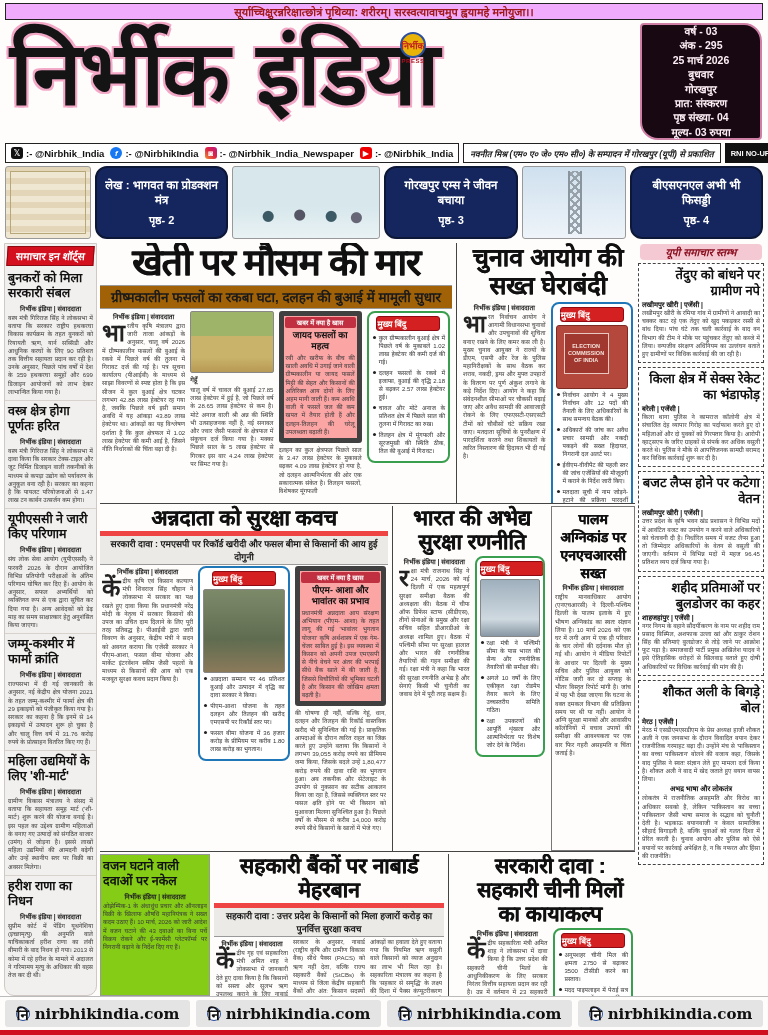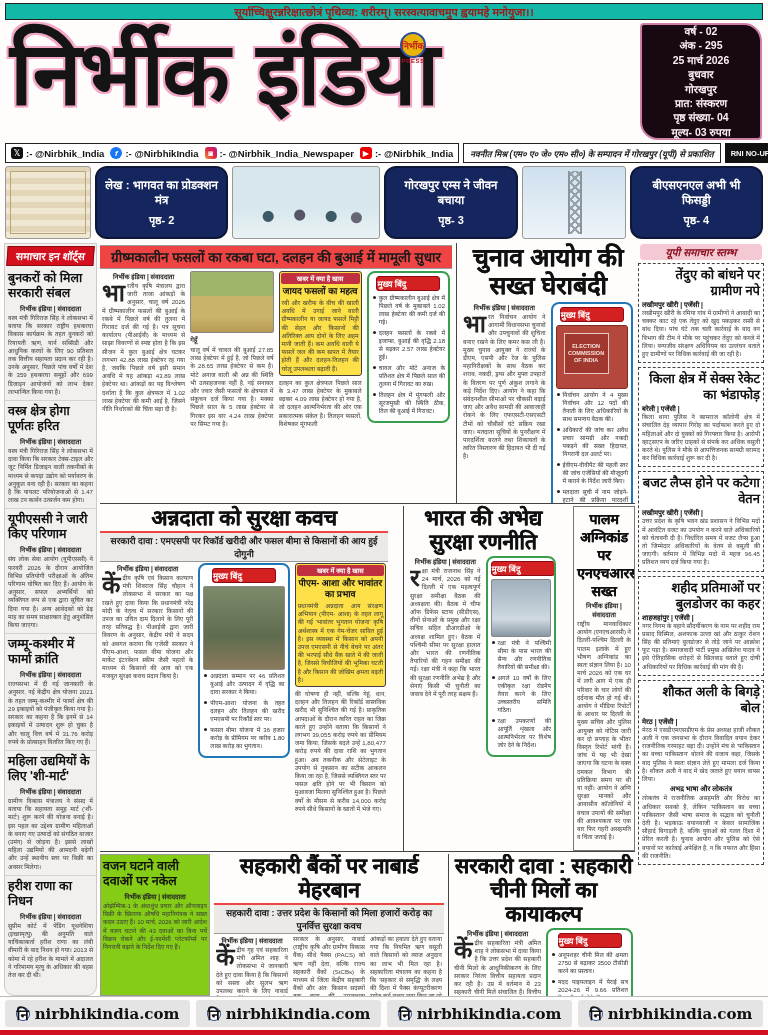--- a/index.html
+++ b/index.html
@@ -1,19 +1,19 @@
 <!DOCTYPE html>
 <html><head>
 <meta charset="utf-8">
 <style>
   *{box-sizing:border-box;margin:0;padding:0}
   body{background:#888;font-family:"Liberation Sans","DejaVu Sans",sans-serif}
   .page{width:768px;height:1035px;margin:0 auto;background:#fffdfb;position:relative;overflow:hidden;display:flex;flex-direction:column}
   
-  .shloka-bar{margin:3px 5px 0 5px;border:1.5px solid #222;background:#14b8a6;height:17px;display:flex;align-items:center;justify-content:center}
+  .shloka-bar{margin:3px 5px 0 5px;border:1.5px solid #222;background:#f0abfc;height:17px;display:flex;align-items:center;justify-content:center}
   .shloka-bar span{color:#a01818;font-weight:bold;font-size:11px;white-space:nowrap}
   .masthead{height:122px;position:relative;padding:2px 6px;display:flex}
   .mast-left{flex:1;position:relative}
   .paper-title{position:absolute;left:4px;top:6px;width:630px;font-size:88px;line-height:1.05;font-weight:900;color:#141414;letter-spacing:-2px;white-space:nowrap;
     text-shadow:2px 2px 0 #f2a8c6,-2px -2px 0 #f2a8c6,2px -2px 0 #f2a8c6,-2px 2px 0 #f2a8c6;font-family:"DejaVu Sans",sans-serif}
   .tagline{position:absolute;right:8px;top:2px;font-size:25px;font-weight:900;color:#111}
   .press-logo{position:absolute;left:390px;top:10px;width:34px;height:40px;text-align:center}
   .press-logo .ring{width:26px;height:26px;border-radius:50%;border:2px solid #2a4fa0;margin:0 auto;background:#eab308;color:#c02020;font-size:9px;font-weight:bold;display:flex;align-items:center;justify-content:center}
   .press-logo .plbl{font-size:6px;font-weight:bold;color:#b01020;letter-spacing:.5px}
   .info-box{width:122px;background:#170812;border:2.5px solid #cf7ea6;border-radius:4px 18px 4px 18px;color:#fdeef5;display:flex;flex-direction:column;justify-content:center;text-align:center;padding:3px 2px;margin-top:1px}
@@ -47,46 +47,46 @@
   .short-art{padding:1px 3px 4px 3px;border-bottom:1px solid #d8d2cc}
   .short-h{font-size:12.5px;font-weight:900;color:#111;text-align:left;line-height:15px;padding:2px 0}
   .byline{font-size:6.5px;font-weight:bold;color:#222;text-align:center;margin:1px 0}
   .body-txt{font-size:6.1px;line-height:8.2px;color:#3a3a3a;text-align:justify}
   .up-art{border:1.5px dashed #444;padding:2px 3px 4px 3px;margin-bottom:4px;background:#fff}
   .up-h{font-size:13px;font-weight:900;color:#111;text-align:right;line-height:16px;padding:1px 0}
   .up-by{font-size:6.8px;font-weight:900;color:#111;text-align:left}
   .sub-head{font-size:7px;font-weight:900;text-align:center;color:#111;margin:1px 0}
   
   .row1{height:260px;display:flex;gap:4px;overflow:hidden}
-  .row2{height:348px;display:flex;gap:15px;overflow:hidden;border-top:1.5px solid #444;padding-top:2px}
+  .row2{height:348px;display:flex;gap:4px;overflow:hidden;border-top:1.5px solid #444;padding-top:2px}
   .row3{flex:1;display:flex;gap:4px;overflow:hidden;border-top:1.5px solid #444;padding-top:2px}
   .lead-art{width:352px;display:flex;flex-direction:column}
   .h1{font-size:37px;font-weight:900;color:#101010;letter-spacing:-1px;text-align:center;line-height:40px;text-shadow:.6px 0 currentColor}
   .h2{font-size:25px;font-weight:900;color:#101010;text-align:center;line-height:28px;text-shadow:.5px 0 currentColor}
   .h3{font-size:21px;font-weight:900;color:#101010;text-align:center;line-height:24px;text-shadow:.5px 0 currentColor}
   .h4{font-size:14px;font-weight:900;color:#101010;text-align:center;line-height:18px;text-shadow:.4px 0 currentColor}
-  .deck{background:#ef4444;border-top:1px solid #999;border-bottom:1px solid #999;font-size:13.5px;font-weight:900;text-align:center;color:#1a1a1a;padding:2px 0;margin:2px 0}
-  .deck-sm{background:#eceae6;border-top:2px solid #ef4444;border-bottom:1px solid #999;font-size:9px;font-weight:900;text-align:center;color:#1a1a1a;padding:1px 4px;margin:1px 0}
+  .deck{background:#a16207;border-top:1px solid #999;border-bottom:1px solid #999;font-size:13.5px;font-weight:900;text-align:center;color:#1a1a1a;padding:2px 0;margin:2px 0}
+  .deck-sm{background:#eceae6;border-top:5px solid #ef4444;border-bottom:1px solid #999;font-size:9px;font-weight:900;text-align:center;color:#1a1a1a;padding:1px 4px;margin:1px 0}
   .cols{display:flex;gap:5px;flex:1;overflow:hidden;padding:0 2px}
   .tcol{flex:1;overflow:hidden}
   .dropcap{float:left;font-size:24px;line-height:22px;font-weight:900;color:#222;margin:0 2px 0 0}
   .photo{border:1px solid #888;border-radius:2px;width:100%;margin-bottom:2px}
   .ph-wheat{height:62px;background:linear-gradient(180deg,#9eb468 0 40%,#c9b36a 40% 75%,#b89a55)}
   .ph-parl{height:84px;background:linear-gradient(180deg,#7d8a6a,#5f6c50 60%,#8a7a5a)}
   .ph-meet{height:58px;background:linear-gradient(180deg,#9fb0bd,#cfd9e0 70%,#8898a4)}
   .caption{font-size:6.5px;font-weight:bold;color:#333;margin-bottom:2px}
   .kp-box{border:2px solid #3a9e4f;border-radius:8px;background:#fff;overflow:hidden;padding:3px}
   .kp-box.blue{border-color:#1f77b8}
   .kp-pill{background:#d42020;color:#fff;font-size:8.5px;font-weight:bold;text-align:left;border-radius:3px;width:64px;margin:0 auto 3px auto;padding:1px 0;border:1px solid #8d0a12}
   .kp-box ul{list-style:none;margin-top:2px}
   .kp-box li{font-size:6px;line-height:8px;color:#333;text-align:justify;padding-left:7px;position:relative;margin-bottom:3px}
   .kp-box li::before{content:"";position:absolute;left:1px;top:2px;width:3px;height:3px;background:#222;border-radius:50%}
   .ph-eci{height:64px;background:#b5483c;border-radius:3px;border:1px solid #7c2a22;position:relative;margin-bottom:2px}
   .ph-eci i{position:absolute;left:10%;top:12%;width:64%;height:66%;background:#a03830;border:1px solid #e8c8c0;color:#f5e3da;font-style:normal;font-size:5.5px;line-height:7px;text-align:center;display:flex;flex-direction:column;justify-content:center;font-weight:bold}
-  .khas-box{background:#fde047;border:1px solid #404040;border-radius:3px;padding:2px;overflow:hidden}
+  .khas-box{background:#fca5a5;border:5px solid #404040;border-radius:3px;padding:2px;overflow:hidden}
   .khas-hd{background:#c03040;color:#fff;font-size:6.5px;font-weight:bold;text-align:center;border-radius:2px;margin:-1px -1px 2px -1px;padding:1px 0}
   .khas-title{font-size:9px;font-weight:900;text-align:center;color:#111;line-height:11px;margin-bottom:2px}
   
   .footer{height:34px;display:flex;gap:6px;padding:3px 5px;border-top:1px solid #bbb}
   .foot-cell{flex:1;background:#e4e4e4;border-radius:3px;display:flex;align-items:center;justify-content:center;gap:5px}
   .foot-logo{width:14px;height:14px;border-radius:50%;border:1.5px solid #2a4fa0;background:#fff;color:#c02020;font-size:6px;font-weight:bold;display:flex;align-items:center;justify-content:center}
   .foot-cell span{font-size:15px;font-weight:900;color:#111;font-family:"DejaVu Serif","Liberation Serif",serif}
   .red-base{height:5px;background:#d01020}
 </style>
 </head>
@@ -100,21 +100,21 @@
 
   <div class="masthead">
     <div class="mast-left">
       <div class="paper-title">निर्भीक इंडिया</div>
       <div class="press-logo">
         <div class="ring">निर्भीक</div>
         <div class="plbl">PRESS</div>
       </div>
     </div>
     <div class="info-box">
-      <div>वर्ष - 02</div>
+      <div>वर्ष - 03</div>
       <div>अंक - 295</div>
       <div>25 मार्च 2026</div>
       <div>बुधवार</div>
       <div>गोरखपुर</div>
       <div>प्रात: संस्करण</div>
       <div>पृष्ठ संख्या- 04</div>
       <div>मूल्य- 03 रुपया</div>
     </div>
   </div>
 
@@ -199,20 +199,21 @@
         <div class="short-h">हरीश राणा का निधन</div>
         <div class="byline">निर्भीक इंडिया | संवाददाता</div>
         <div class="body-txt">सुप्रीम कोर्ट में पेंडिंग यूथनेशिया (इच्छामृत्यु) की अनुमति वाले याचिकाकर्ता हरीश राणा का लंबी बीमारी के बाद निधन हो गया। 2013 से कोमा में रहे हरीश के मामले में अदालत ने गरिमामय मृत्यु के अधिकार की बहस तेज कर दी थी।</div>
       </div>
     </div>
 
     <div class="col-main">
 
       <div class="row1">
         <div class="lead-art">
+          <div class="h1">खेती पर मौसम की मार</div>
           <div class="deck">ग्रीष्मकालीन फसलों का रकबा घटा, दलहन की बुआई में मामूली सुधार</div>
           <div class="cols">
             <div class="tcol">
               <div class="byline">निर्भीक इंडिया | संवाददाता</div>
               <div class="body-txt"><span class="dropcap">भा</span><span>रतीय कृषि मंत्रालय द्वारा जारी ताजा आंकड़ों के अनुसार, चालू वर्ष 2026 में ग्रीष्मकालीन फसलों की बुआई के रकबे में पिछले वर्ष की तुलना में गिरावट दर्ज की गई है। पत्र सूचना कार्यालय (पीआईबी) के माध्यम से साझा विवरणों से स्पष्ट होता है कि इस सीजन में कुल बुआई क्षेत्र घटकर लगभग 42.88 लाख हेक्टेयर रह गया है, जबकि पिछले वर्ष इसी समान अवधि में यह आंकड़ा 43.89 लाख हेक्टेयर था। आंकड़ों का यह विश्लेषण दर्शाता है कि कुल क्षेत्रफल में 1.02 लाख हेक्टेयर की कमी आई है, जिसने नीति निर्धारकों की चिंता बढ़ा दी है।</span></div>
             </div>
             <div class="tcol">
               <div class="photo ph-wheat"></div>
               <div class="caption">गेहूँ</div>
               <div class="body-txt">चालू वर्ष में चावल की बुआई 27.85 लाख हेक्टेयर में हुई है, जो पिछले वर्ष के 28.65 लाख हेक्टेयर से कम है। मोटे अनाज वाली श्री अन्न की स्थिति भी उत्साहजनक नहीं है, नई सनावल और ज्वार जैसी फसलों के क्षेत्रफल में संकुचन दर्ज किया गया है। मक्का पिछले साल के 5 लाख हेक्टेयर से गिरकर इस बार 4.24 लाख हेक्टेयर पर सिमट गया है।</div>
@@ -340,21 +341,21 @@
             </div>
             <div class="tcol">
               <div class="body-txt">सरकार के अनुसार, नाबार्ड (राष्ट्रीय कृषि और ग्रामीण विकास बैंक) सीधे पैक्स (PACS) को ऋण नहीं देता, बल्कि राज्य सहकारी बैंकों (StCBs) के माध्यम से जिला केंद्रीय सहकारी बैंकों और अंत: किसान सदस्यों तक ऋण की उपलब्धता सुनिश्चित करता है। उत्तर प्रदेश के संदर्भ में सरकार ने दावा किया है कि पिछले पांच वर्षों में सहकारी बैंकों को पुनर्वित्त बढ़ाया गया है।</div>
             </div>
             <div class="tcol">
               <div class="body-txt">आंकड़ों का हवाला देते हुए बताया गया कि नियमित ऋण वसूली वाले किसानों को ब्याज अनुदान का लाभ भी मिल रहा है। सहकारिता मंत्रालय का कहना है कि 'सहकार से समृद्धि' के लक्ष्य की दिशा में पैक्स कंप्यूटरीकरण समेत कई सुधार लागू किए जा रहे हैं, जिससे ग्रामीण ऋण प्रवाह और पारदर्शिता दोनों बढ़ेंगे।</div>
             </div>
           </div>
         </div>
 
-        <div style="flex:1;display:flex;flex-direction:column;border-left:1.5px solid #444;padding-left:3px;overflow:hidden">
+        <div style="flex:1;display:flex;flex-direction:column;border-left:1.5px solid #444;padding-left:16px;overflow:hidden">
           <div class="h3">सरकारी दावा : सहकारी चीनी मिलों का कायाकल्प</div>
           <div class="cols" style="margin-top:2px">
             <div class="tcol">
               <div class="byline">निर्भीक इंडिया | संवाददाता</div>
               <div class="body-txt"><span class="dropcap">कें</span><span>द्रीय सहकारिता मंत्री अमित शाह ने लोकसभा में दावा किया है कि उत्तर प्रदेश की सहकारी चीनी मिलों के आधुनिकीकरण के लिए सरकार निरंतर वित्तीय सहायता प्रदान कर रही है। उप्र में वर्तमान में 23 सहकारी चीनी मिलें संचालित हैं। वित्तीय वर्ष 2024-25 में इन मिलों के रखरखाव के लिए 24 करोड़ रुपये का ऋण आवंटित किया गया, जिसमें बदायूं की सेमीखेड़ा मिल को 125 लाख और बदायूं मिल को 120 लाख रुपये दिए गए। अनूपशहर मिल की क्षमता को 2750 टीसीडी से बढ़ाकर 3500 टीसीडी करने और नई आधुनिक टेक्नोलॉजी लगाने का दावा भी किया गया।</span></div>
             </div>
             <div class="tcol">
               <div class="kp-box">
                 <div class="kp-pill">मुख्य बिंदु</div>
                 <ul>

